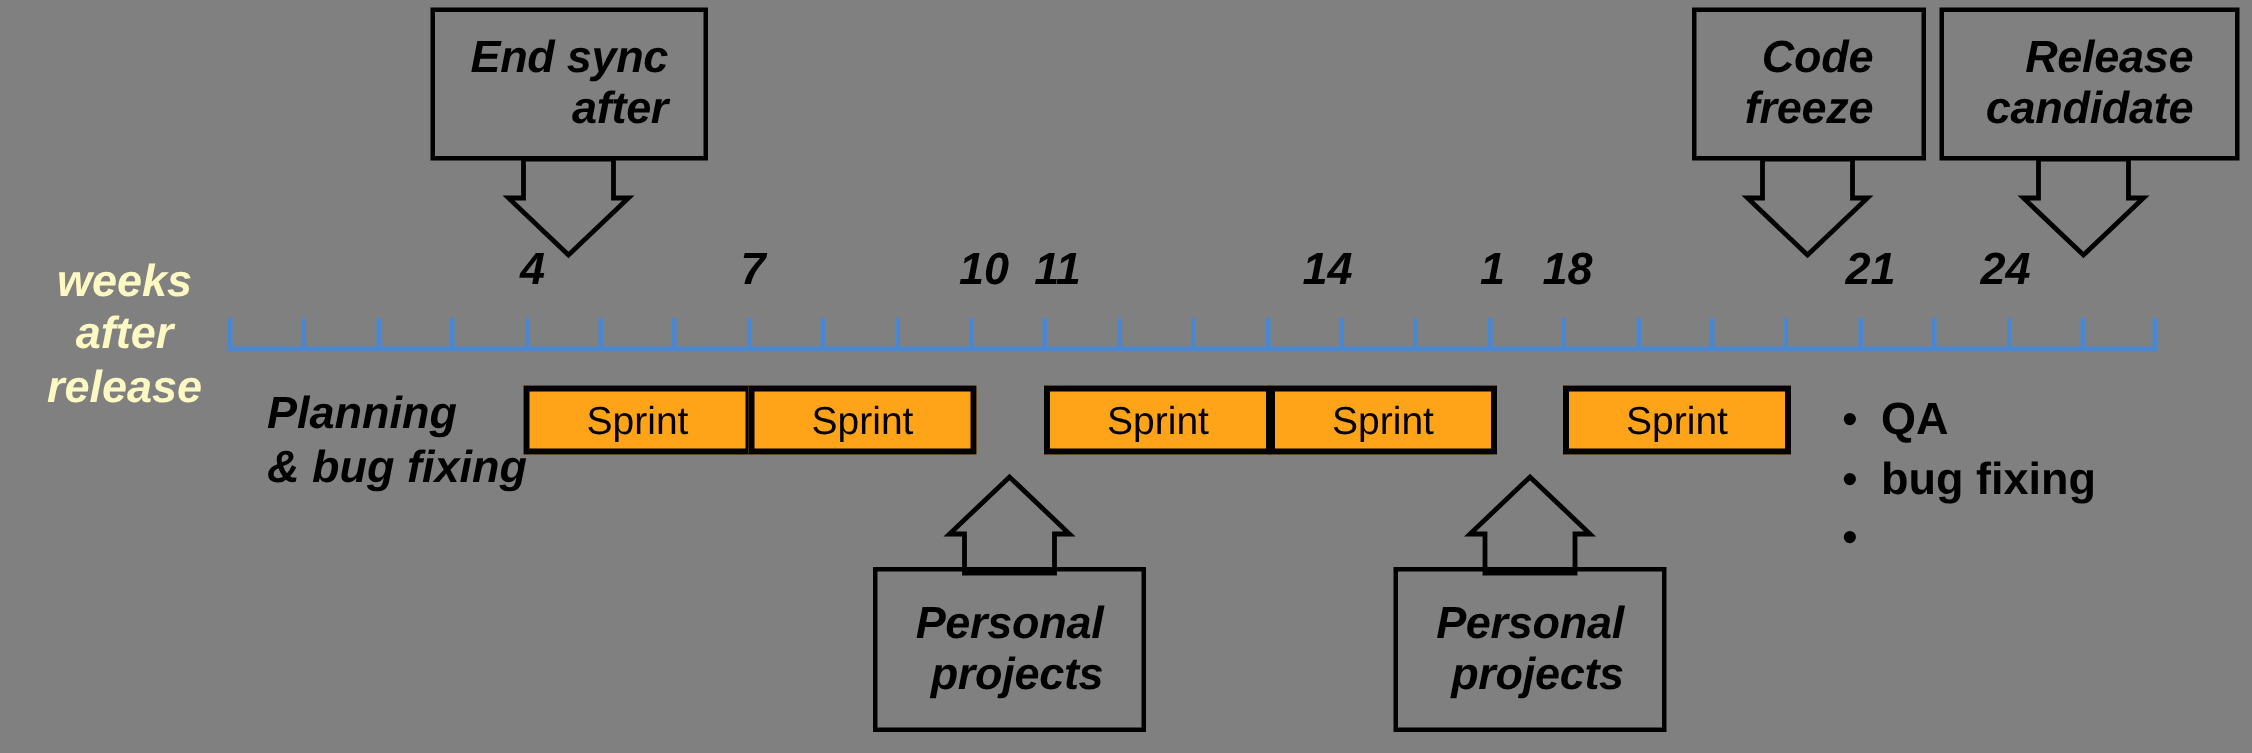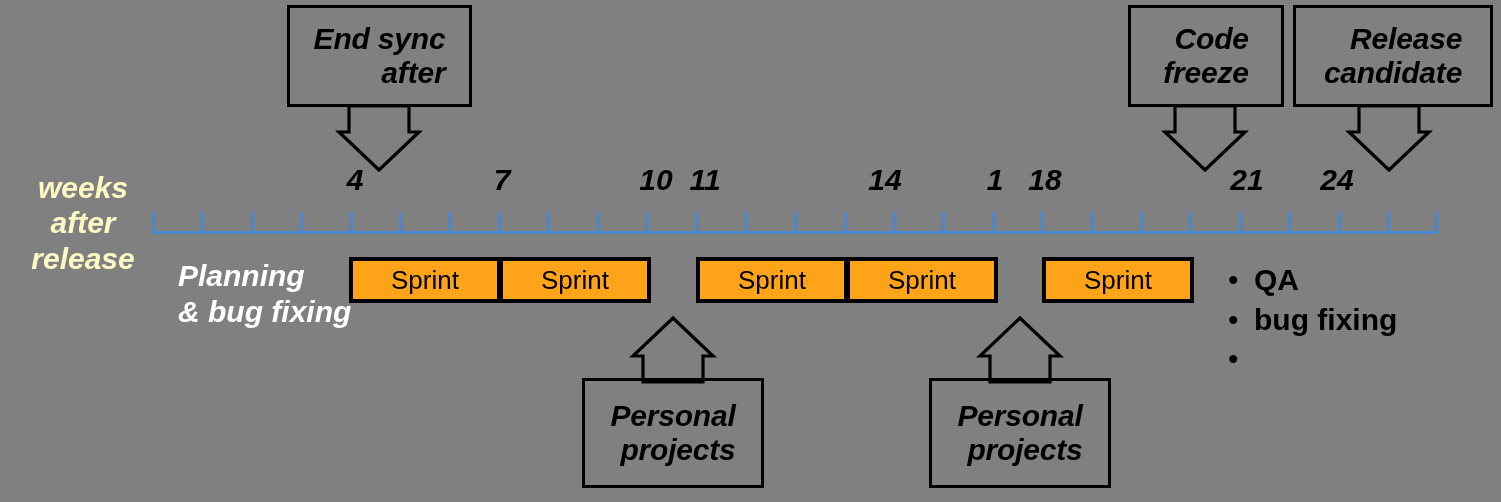--- a/index.html
+++ b/index.html
@@ -73,21 +73,21 @@
     text-align: center;
     white-space: nowrap;
   }
 
   
   .plain-label {
     position: absolute;
     font-style: italic;
     font-weight: bold;
     font-size: 30px;
-    color: #ffffff;
+    color: #000000;
     line-height: 1.2;
     white-space: nowrap;
   }
 
   
   .sprint {
     position: absolute;
     box-sizing: border-box;
     background: #FFA319;
     border: 4px solid #000000;

